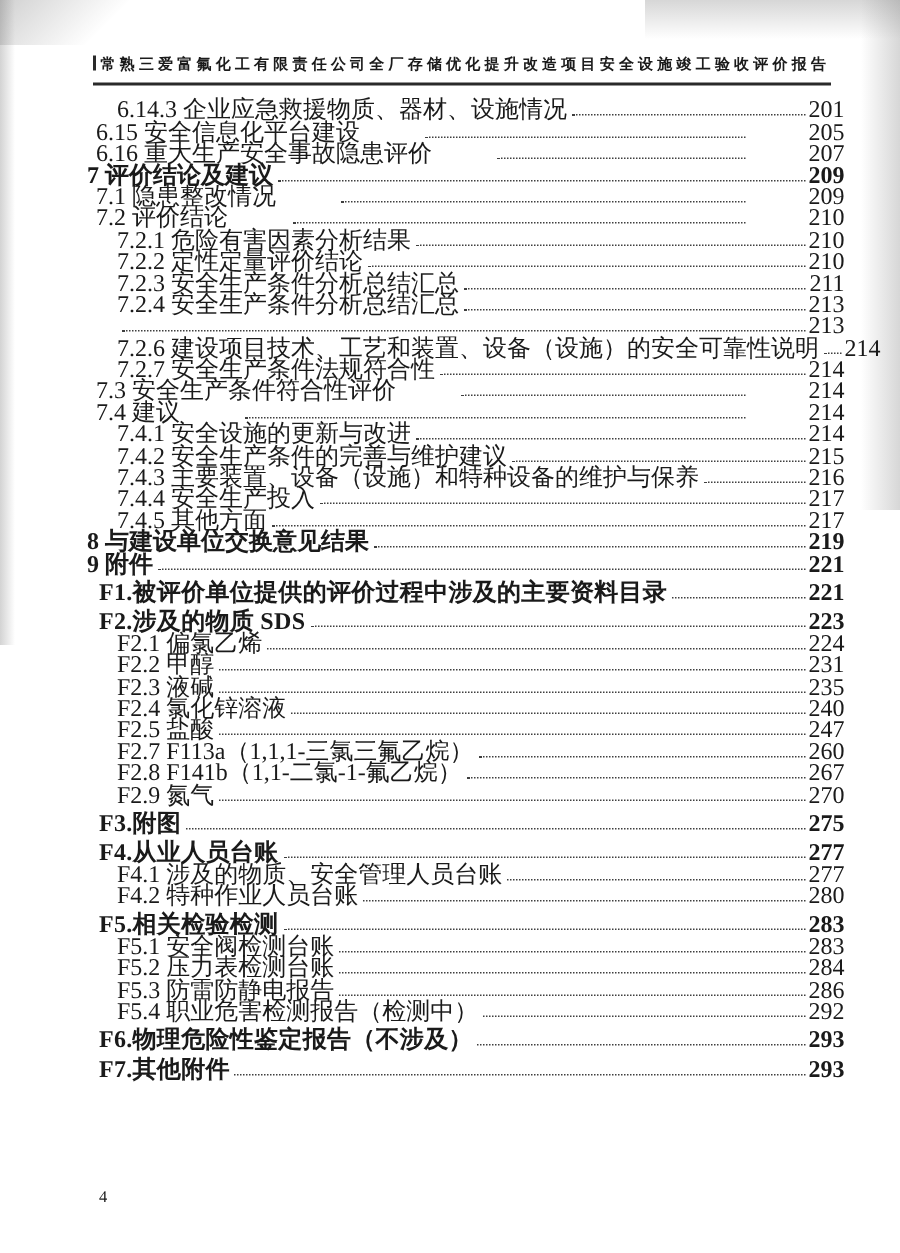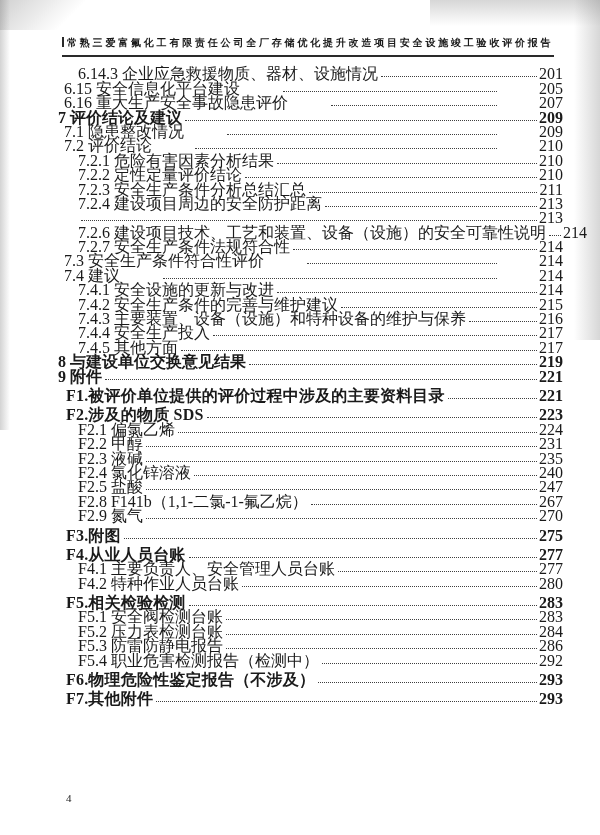--- a/index.html
+++ b/index.html
@@ -152,21 +152,21 @@
       <span class="toc-title">7.2.2 定性定量评价结论</span>
       <span class="leader"></span>
       <span class="toc-page">210</span>
     </div>
       <div class="toc-row lvl-2">
       <span class="toc-title">7.2.3 安全生产条件分析总结汇总</span>
       <span class="leader"></span>
       <span class="toc-page">211</span>
     </div>
       <div class="toc-row lvl-2">
-      <span class="toc-title">7.2.4 建设项目周边的安全防护距离</span>
+      <span class="toc-title">7.2.4 安全生产条件分析总结汇总</span>
       <span class="leader"></span>
       <span class="toc-page">213</span>
     </div>
       <div class="toc-row lvl-2">
       <span class="leader"></span>
       <span class="toc-page">213</span>
     </div>
       <div class="toc-row lvl-2">
       <span class="toc-title">7.2.6 建设项目技术、工艺和装置、设备（设施）的安全可靠性说明</span>
       <span class="leader"></span>
@@ -251,41 +251,46 @@
       <span class="toc-title">F2.4 氯化锌溶液</span>
       <span class="leader"></span>
       <span class="toc-page">240</span>
     </div>
       <div class="toc-row lvl-2">
       <span class="toc-title">F2.5 盐酸</span>
       <span class="leader"></span>
       <span class="toc-page">247</span>
     </div>
       <div class="toc-row lvl-2">
+      <span class="toc-title">F2.7 F113a（1,1,1-三氯三氟乙烷）</span>
+      <span class="leader"></span>
+      <span class="toc-page">260</span>
+    </div>
+      <div class="toc-row lvl-2">
       <span class="toc-title">F2.8 F141b（1,1-二氯-1-氟乙烷）</span>
       <span class="leader"></span>
       <span class="toc-page">267</span>
     </div>
       <div class="toc-row lvl-2">
       <span class="toc-title">F2.9 氮气</span>
       <span class="leader"></span>
       <span class="toc-page">270</span>
     </div>
       <div class="toc-row lvl-f">
       <span class="toc-title">F3.附图</span>
       <span class="leader"></span>
       <span class="toc-page">275</span>
     </div>
       <div class="toc-row lvl-f">
       <span class="toc-title">F4.从业人员台账</span>
       <span class="leader"></span>
       <span class="toc-page">277</span>
     </div>
       <div class="toc-row lvl-2">
-      <span class="toc-title">F4.1 主要负责人、安全管理人员台账</span>
+      <span class="toc-title">F4.1 涉及的物质、安全管理人员台账</span>
       <span class="leader"></span>
       <span class="toc-page">277</span>
     </div>
       <div class="toc-row lvl-2">
       <span class="toc-title">F4.2 特种作业人员台账</span>
       <span class="leader"></span>
       <span class="toc-page">280</span>
     </div>
       <div class="toc-row lvl-f">
       <span class="toc-title">F5.相关检验检测</span>

